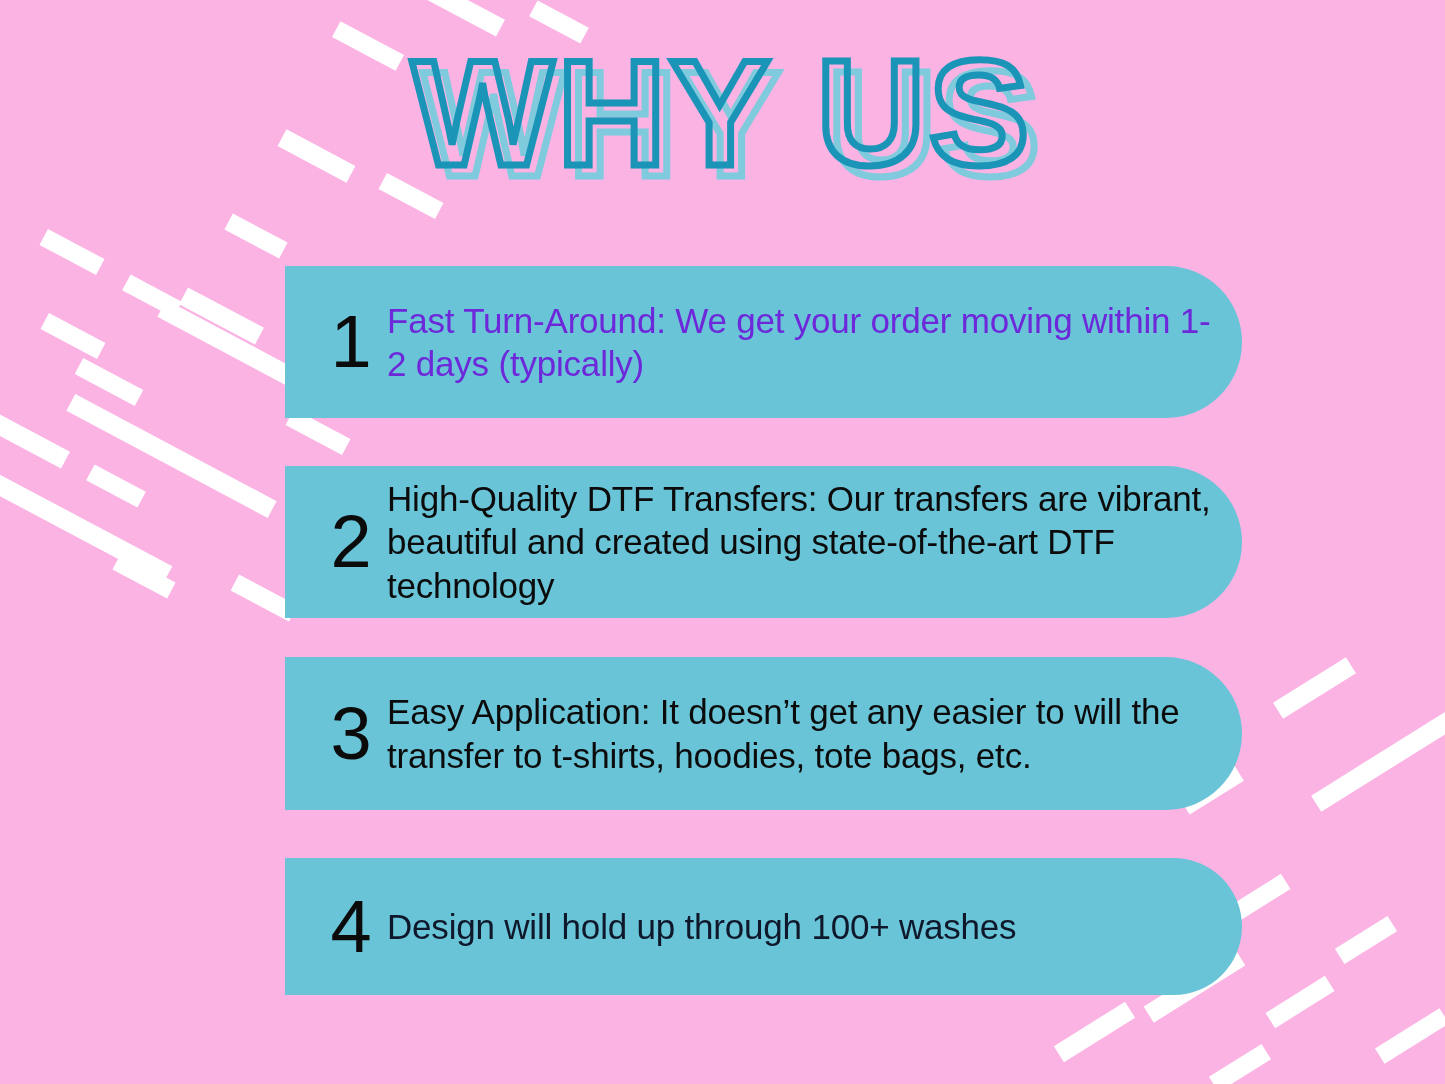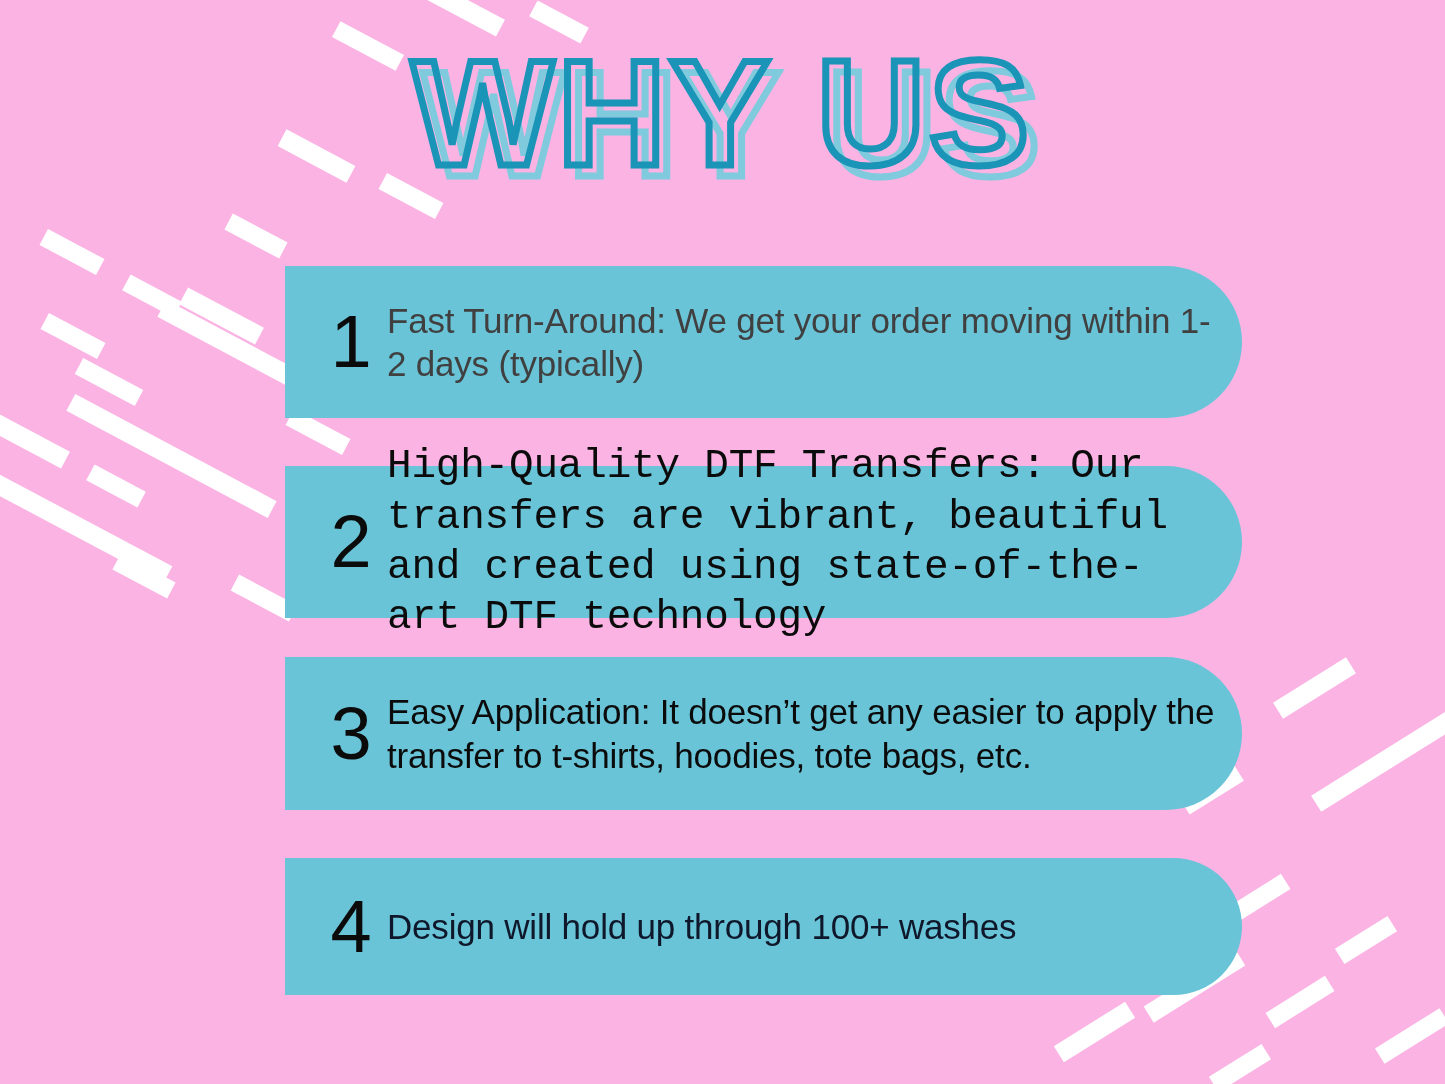--- a/index.html
+++ b/index.html
@@ -103,21 +103,21 @@
     letter-spacing: -0.2px;
     padding-right: 26px;
   }
 
   
   #card-1 { top: 266px; width: 957px; height: 152px; border-radius: 0 76px 76px 0; padding: 0 0 0 30px; }
   #card-2 { top: 466px; width: 957px; height: 152px; border-radius: 0 76px 76px 0; padding: 0 0 0 30px; }
   #card-3 { top: 657px; width: 957px; height: 153px; border-radius: 0 77px 77px 0; padding: 0 0 0 30px; }
   #card-4 { top: 858px; width: 957px; height: 137px; border-radius: 0 69px 69px 0; padding: 0 0 0 30px; }
 
-  #card-2 .card-text { font-size: 41px; font-family: Liberation Mono, monospace; }
+  #card-2 .card-text { font-size: 35px; }
   #card-4 .card-text { font-size: 35px; }
 </style>
 </head>
 <body>
 
 <div id="poster" style="background: rgb(251, 179, 228);">
 
   <div id="stripes-layer">
       <div class="stripe" style="width: 19px; height: 86px; left: 452.5px; top: -35px; transform: rotate(-62deg); background: rgb(255, 255, 255);"></div>
       <div class="stripe" style="width: 18px; height: 72px; left: 359px; top: 10px; transform: rotate(-62deg); background: rgb(255, 255, 255);"></div>
@@ -156,31 +156,31 @@
     <span class="title-stack">
       <span class="title-txt title-back" style="-webkit-text-stroke: 7px rgb(127, 203, 221);">WHY US</span>
       <span class="title-txt title-front" style="-webkit-text-stroke: 7px rgb(27, 149, 183);">WHY US</span>
     </span>
   </div>
 
   <div id="cards">
 
     <div class="card" id="card-1" style="background: rgb(105, 196, 216);">
       <div class="card-num" style="color: rgb(11, 11, 11);">1</div>
-      <div class="card-text" style="color: #404040;">Fast Turn-Around: We get your order moving within 1-2 days (typically)</div>
+      <div class="card-text" style="color: #6d28d9;">Fast Turn-Around: We get your order moving within 1-2 days (typically)</div>
     </div>
 
     <div class="card" id="card-2" style="background: rgb(105, 196, 216);">
       <div class="card-num" style="color: rgb(11, 11, 11);">2</div>
       <div class="card-text" style="color: rgb(11, 11, 11);">High-Quality DTF Transfers: Our transfers are vibrant, beautiful and created using state-of-the-art DTF technology</div>
     </div>
 
     <div class="card" id="card-3" style="background: rgb(105, 196, 216);">
       <div class="card-num" style="color: rgb(11, 11, 11);">3</div>
-      <div class="card-text" style="color: rgb(11, 11, 11);">Easy Application: It doesn’t get any easier to apply the transfer to t-shirts, hoodies, tote bags, etc.</div>
+      <div class="card-text" style="color: rgb(11, 11, 11);">Easy Application: It doesn’t get any easier to will the transfer to t-shirts, hoodies, tote bags, etc.</div>
     </div>
 
     <div class="card" id="card-4" style="background: rgb(105, 196, 216);">
       <div class="card-num" style="color: rgb(11, 11, 11);">4</div>
       <div class="card-text" style="color: #0f172a;">Design will hold up through 100+ washes</div>
     </div>
 
   </div>
 </div>
 

